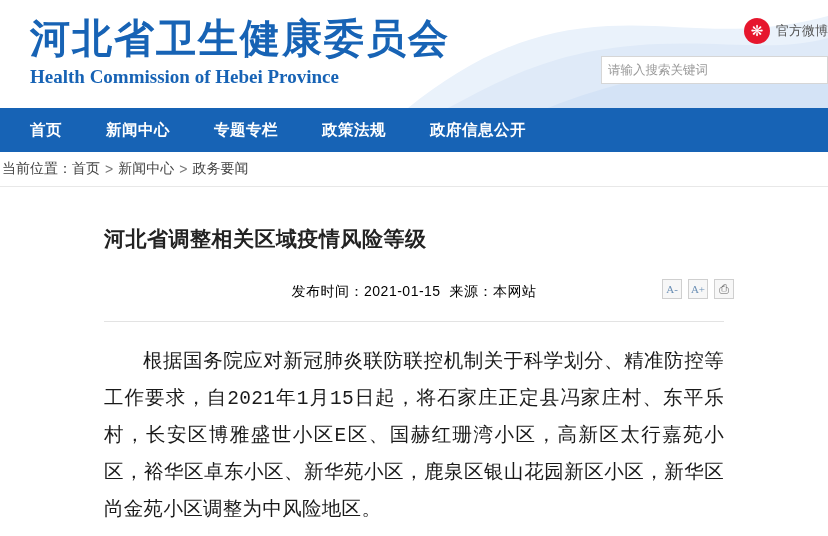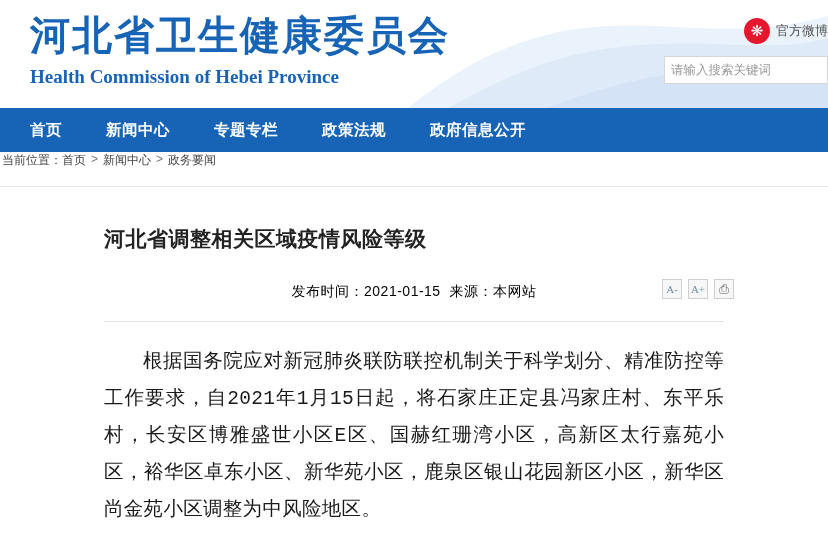--- a/index.html
+++ b/index.html
@@ -33,21 +33,21 @@
     pointer-events: none;
   }
   .header-wave svg { display: block; }
 
   .brand {
     position: absolute;
     left: 30px;
     top: 16px;
   }
   .brand-cn {
-    font-family: Liberation Mono, monospace;
+    font-family: Liberation Serif, serif;
     font-weight: bold;
     font-size: 40px;
     letter-spacing: 2px;
     color: #1763b5;
     line-height: 46px;
     white-space: nowrap;
   }
   .brand-en {
     font-family: "Liberation Serif", serif;
     font-weight: bold;
@@ -86,21 +86,21 @@
     font-family: "Liberation Sans", sans-serif;
     flex: none;
   }
   .weibo-text {
     font-size: 13px;
     color: #555;
     white-space: nowrap;
   }
   .search-box {
     margin-top: 12px;
-    width: 164px;
+    width: 227px;
     height: 28px;
     border: 1px solid #d6d6d6;
     background: #fff;
     display: flex;
     align-items: center;
     box-sizing: border-box;
   }
   .search-box input {
     border: 0;
     outline: 0;
@@ -131,23 +131,23 @@
     line-height: 44px;
     white-space: nowrap;
     cursor: pointer;
     letter-spacing: 0.5px;
   }
 
   
   .breadcrumb {
     height: 34px;
     display: flex;
-    align-items: flex-start;
+    align-items: center;
     padding-left: 2px;
-    font-size: 12px;
+    font-size: 14px;
     color: #444;
     border-bottom: 1px solid #e8e8e8;
   }
   .bc-label { color: #444; }
   .bc-link { color: #444; text-decoration: none; cursor: pointer; }
   .bc-sep { margin: 0 5px; color: #777; }
 
   
   .article {
     padding: 0 104px;

